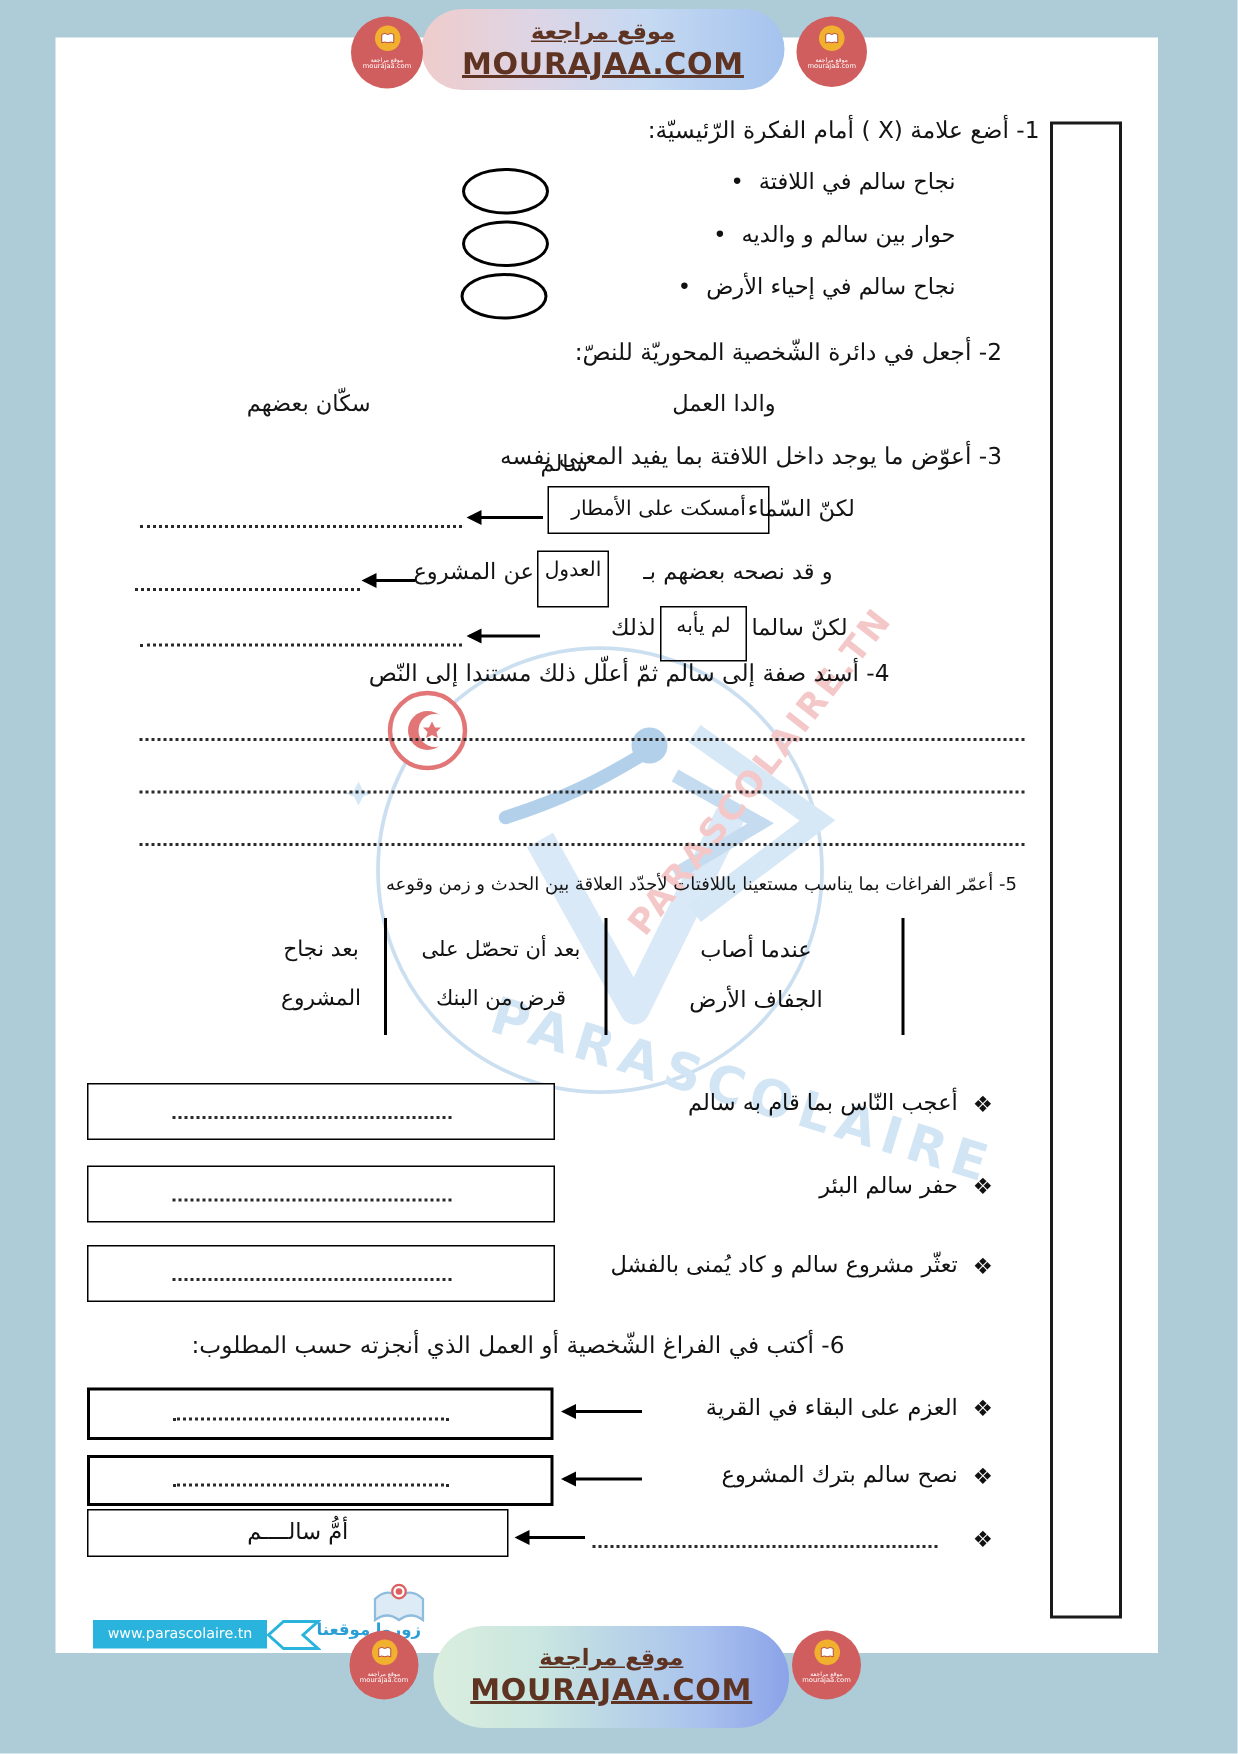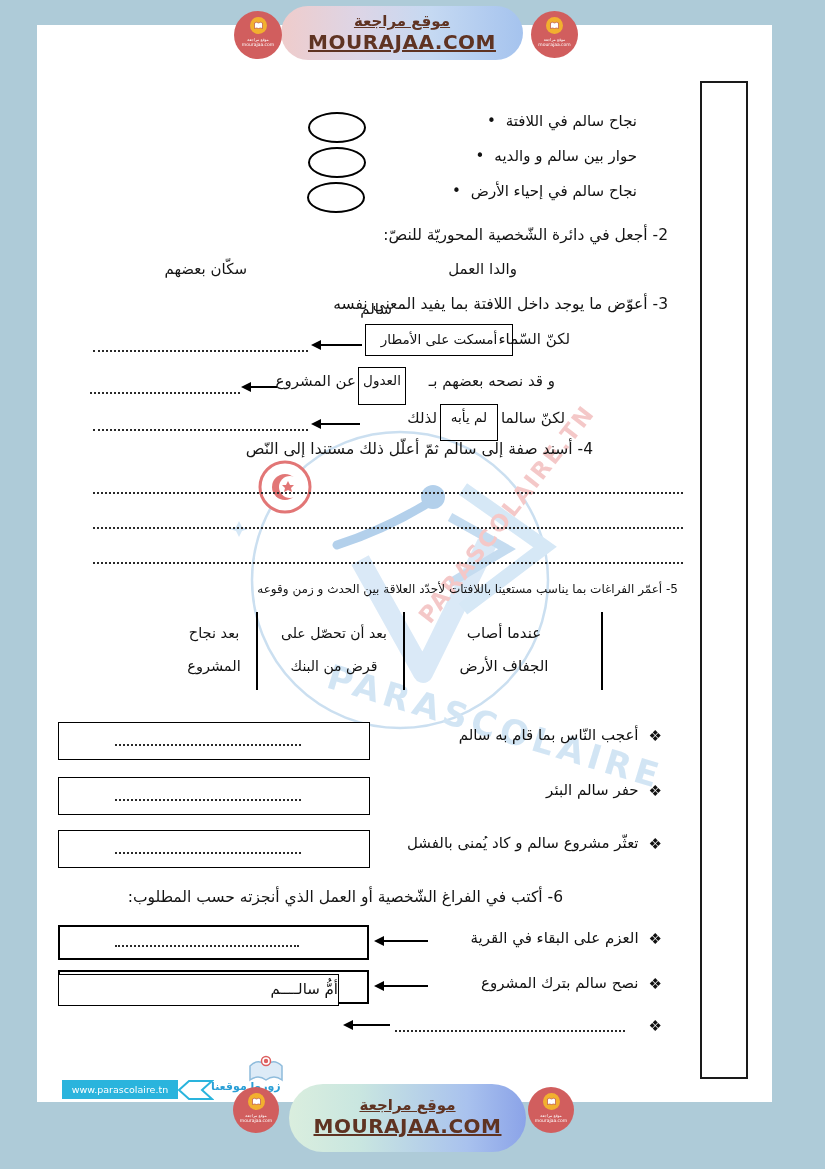--- a/index.html
+++ b/index.html
@@ -87,20 +87,21 @@
   <div class="badge" style="left:531px;top:11px;width:47px;height:47px;">
     <div class="sun">
       <svg width="11" height="9">
           <path d="M1.5 2 Q3.5 .5 5.5 2 Q7.5 .5 9.5 2 L9.5 7.5 Q7.5 6.5 5.5 7.5 Q3.5 6.5 1.5 7.5 Z" fill="#fff" stroke="#b03a3a" stroke-width=".6"></path>
         </svg>
     </div>
     <div class="l1">موقع مراجعة</div>
     <div class="l2">mourajaa.com</div>
   </div>
 
+  <div class="t title" style="right:132px;top:78px;">1- أضع علامة (X ) أمام الفكرة الرّئيسيّة:</div>
 
   <div class="drow" style="right:188px;top:112px;">
     <span class="body">نجاح سالم في اللافتة</span>
     <span class="body">•</span>
   </div>
   <div class="drow" style="right:188px;top:147px;">
     <span class="body">حوار بين سالم و والديه</span>
     <span class="body">•</span>
   </div>
   <div class="drow" style="right:188px;top:182px;">
@@ -202,21 +203,21 @@
   <div class="arrow" style="left:376px;top:985px;width:52px;"></div>
   <div class="ansbox thick" style="left:58px;top:970px;width:307px;height:30px;">
     <div class="inner-dots"></div>
   </div>
 
   <div class="drow" style="right:163px;top:1016px;">
     <span class="diamond">❖</span>
   </div>
   <div class="dotline" style="left:395px;top:1030px;width:230px;"></div>
   <div class="arrow" style="left:345px;top:1024px;width:45px;"></div>
-  <div class="ansbox" style="left:58px;top:974px;width:279px;height:30px;direction:rtl;font-size:15px;line-height:29px;">أمُّ سالــــم</div>
+  <div class="ansbox" style="left:58px;top:1006px;width:279px;height:30px;text-align:center;direction:rtl;font-size:15px;line-height:29px;">أمُّ سالــــم</div>
 
   <div class="z" style="left:247px;top:1054px;">
     <svg width="38" height="32">
       <path d="M3 12 Q11 4 19 11 Q27 4 35 12 L35 26 Q27 20 19 26 Q11 20 3 26 Z" fill="#ddebf7" stroke="#8fbcdc" stroke-width="1.5"></path>
       <circle cx="19" cy="7" r="4.5" fill="#fff" stroke="#dd5f5f" stroke-width="1.5"></circle>
       <circle cx="19" cy="7" r="2.2" fill="#dd5f5f"></circle>
     </svg>
   </div>
   <div class="cyanbar">www.parascolaire.tn</div>
   <div class="z" style="left:176px;top:1078px;">

